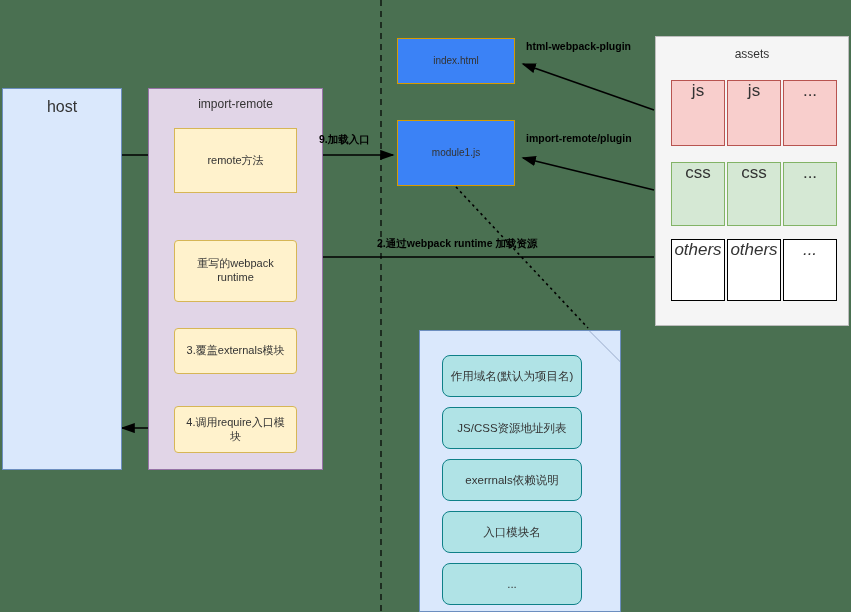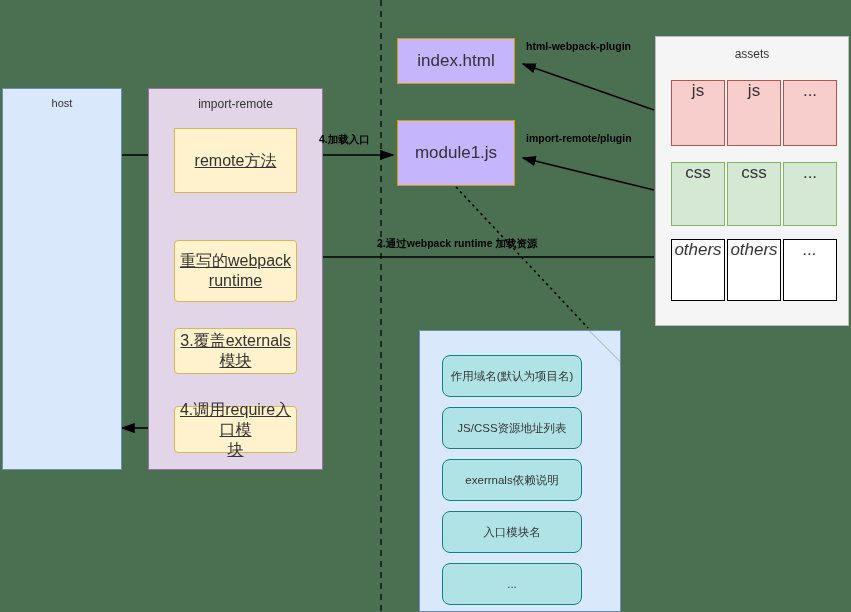--- a/index.html
+++ b/index.html
@@ -25,21 +25,21 @@
     color: #333333;
     line-height: 1.25;
   }
   
   .host-container {
     left: 2px; top: 88px; width: 120px; height: 382px;
     background: #dae8fc;
     border: 1px solid #6c8ebf;
     align-items: flex-start;
     padding-top: 8px;
-    font-size: 11px;
+    font-size: 16px;
   }
   .importremote-container {
     left: 148px; top: 88px; width: 175px; height: 382px;
     background: #e1d5e7;
     border: 1px solid #9673a6;
     align-items: flex-start;
     padding-top: 8px;
     font-size: 12px;
   }
   .assets-container {
@@ -49,36 +49,35 @@
     align-items: flex-start;
     padding-top: 10px;
     font-size: 12px;
     color: #333;
   }
 
   
   .yellow {
     background: #fff2cc;
     border: 1px solid #d6b656;
-    font-size: 16px;
-    color: #333;
-    text-decoration: underline;
+    font-size: 11px;
+    color: #333;
   }
   .rounded { border-radius: 4px; }
 
   .n-remote   { left: 174px; top: 128px; width: 123px; height: 65px; }
   .n-runtime  { left: 174px; top: 240px; width: 123px; height: 62px; }
   .n-externals{ left: 174px; top: 328px; width: 123px; height: 46px; }
   .n-require  { left: 174px; top: 406px; width: 123px; height: 47px; }
 
   
   .orange {
-    background: #c4b5fd;
+    background: #3b82f6;
     border: 1px solid #d79b00;
-    font-size: 17px;
+    font-size: 10px;
     color: #333;
     text-align: center;
   }
   .n-index   { left: 397px; top: 38px;  width: 118px; height: 46px; }
   .n-module1 { left: 397px; top: 120px; width: 118px; height: 66px; }
 
   
   .tile {
     position: absolute;
     box-sizing: border-box;
@@ -269,18 +268,18 @@
         <span>入口模块名</span>
       </div>
     <div class="doc-item" style="top:128px;">
         <span>exerrnals依赖说明</span>
       </div>
     <div class="doc-item" style="top:232px;">
         <span>...</span>
       </div>
   </div>
 
-  <div class="edge-label" style="left:319px; top:133px;">4.加载入口</div>
+  <div class="edge-label" style="left:319px; top:133px;">9.加载入口</div>
   <div class="edge-label" style="left:377px; top:237px;">2.通过webpack runtime 加载资源</div>
   <div class="edge-label" style="left:526px; top:40px;">html-webpack-plugin</div>
   <div class="edge-label" style="left:526px; top:132px;">import-remote/plugin</div>
 
 </div>
 
 </body></html>

